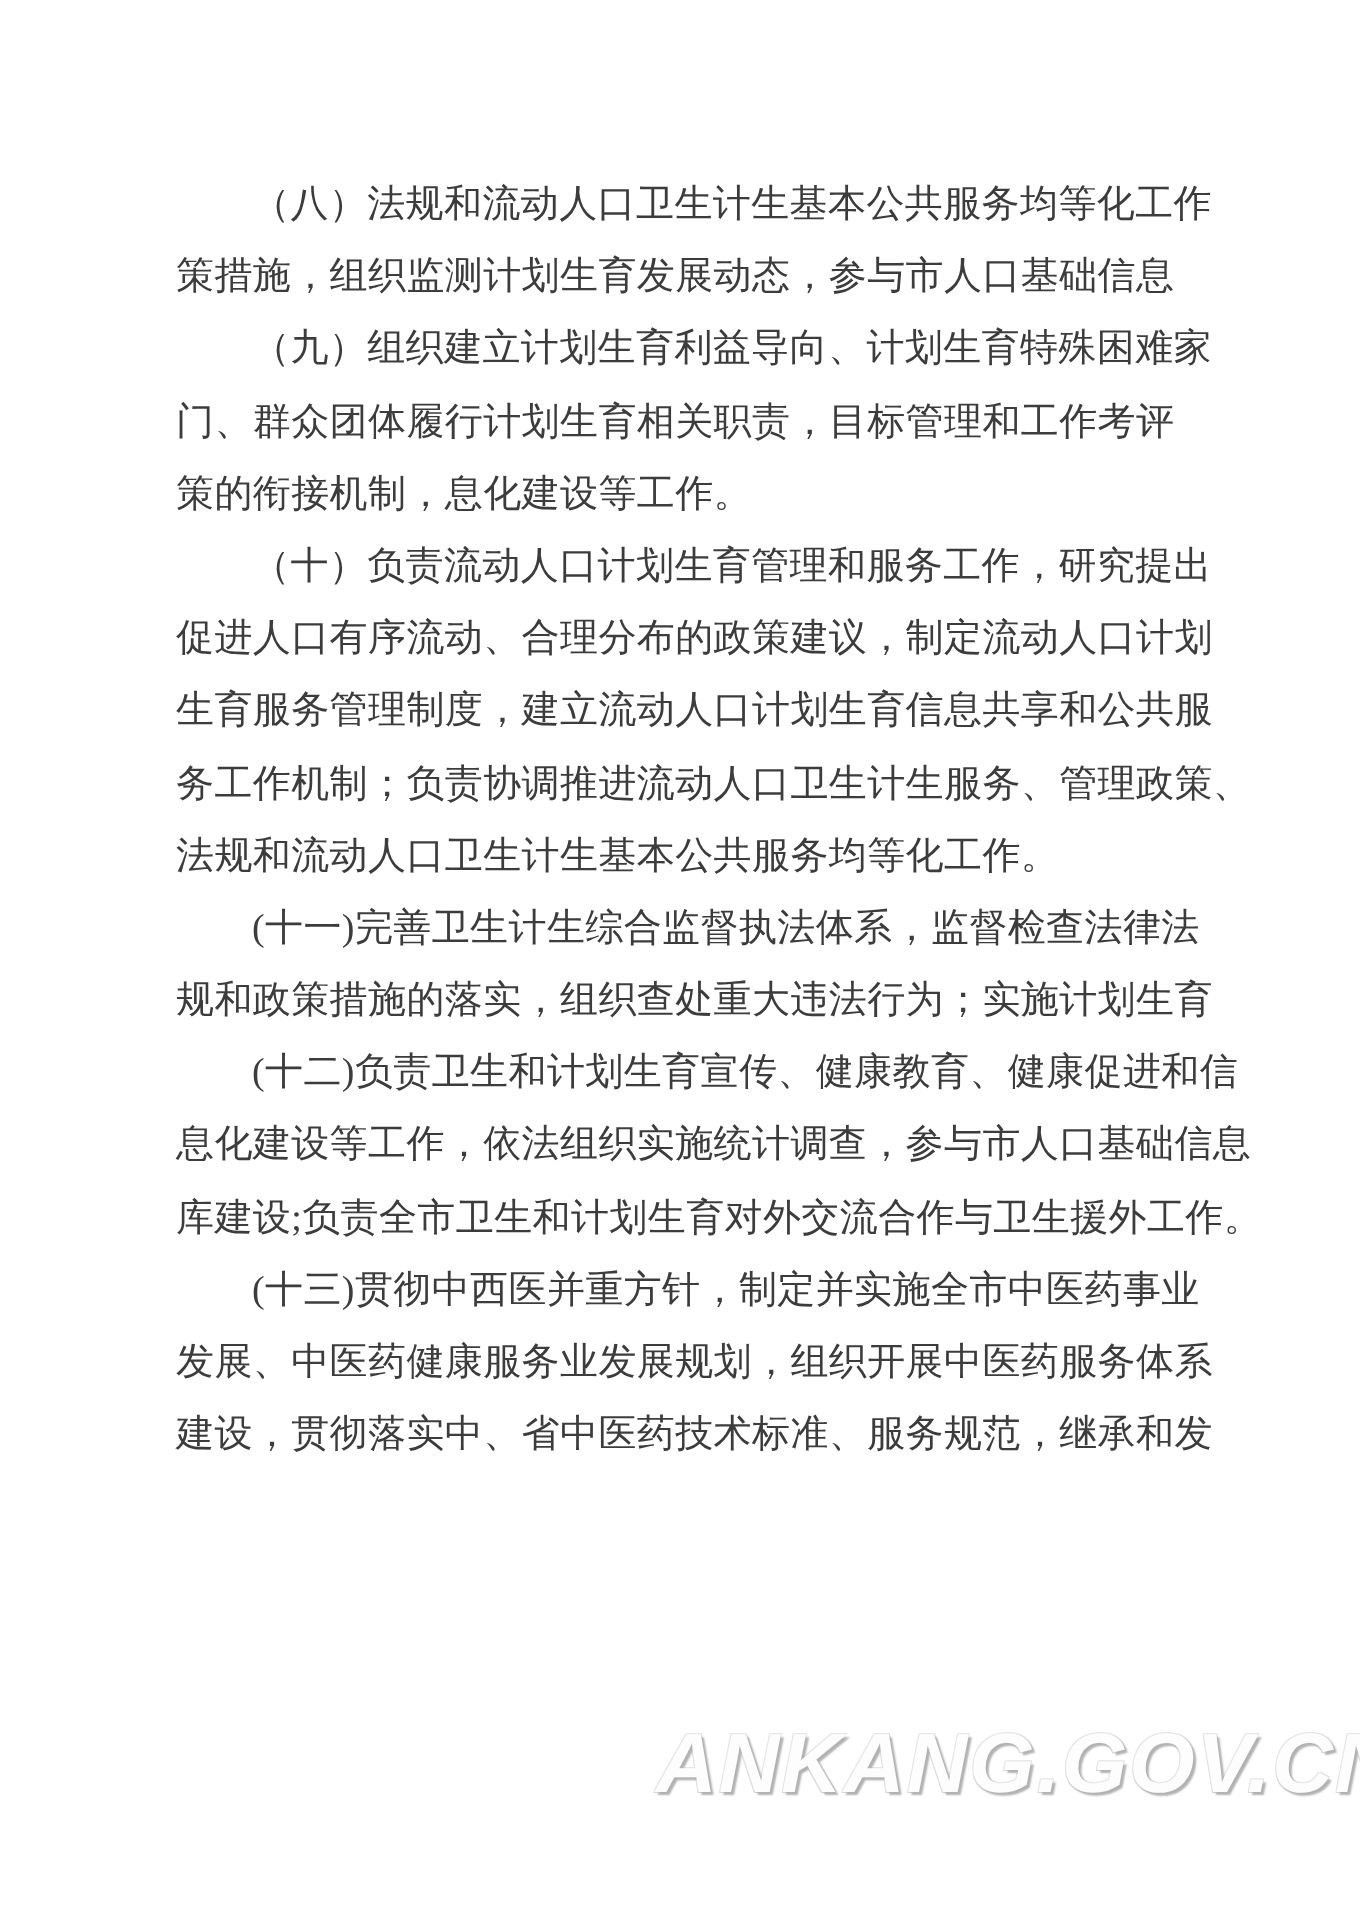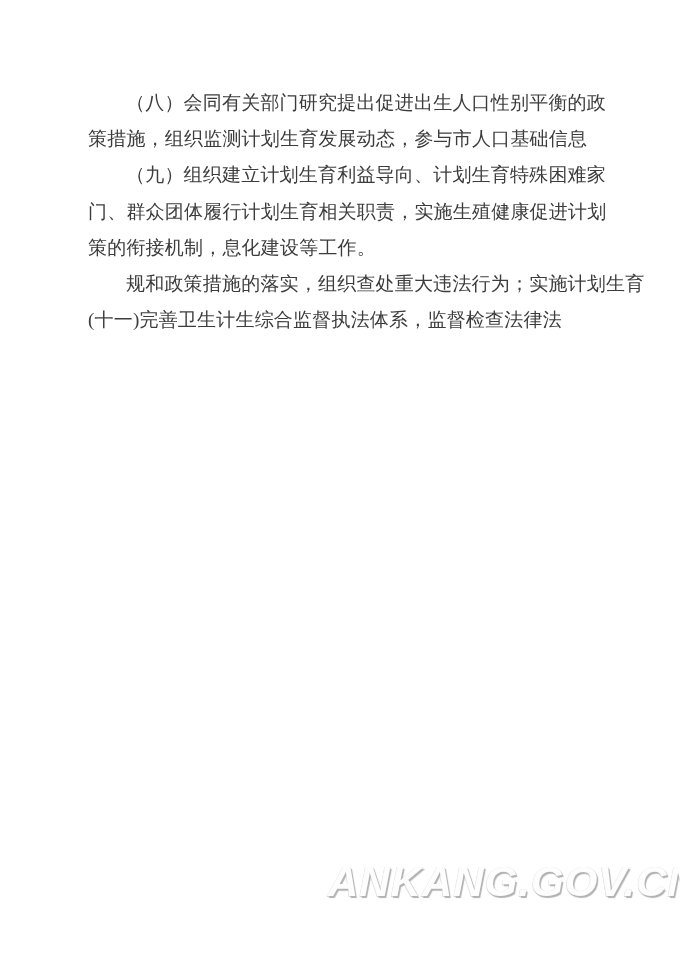--- a/index.html
+++ b/index.html
@@ -54,27 +54,44 @@
     user-select: none;
     white-space: nowrap;
   }
 </style>
 </head>
 <body>
 
 <div class="page">
   <div class="text-block" id="text-block">
       <div class="para">
-        <div class="line">（八）会同有关部门研究提出促进出生人口性别平衡的政</div>
+        <div class="line">（八）法规和流动人口卫生计生基本公共服务均等化工作</div>
         <div class="line">策措施，组织监测计划生育发展动态，参与市人口基础信息</div>
       </div>
       <div class="para">
         <div class="line">（九）组织建立计划生育利益导向、计划生育特殊困难家</div>
-        <div class="line">门、群众团体履行计划生育相关职责，实施生殖健康促进计划</div>
+        <div class="line">门、群众团体履行计划生育相关职责，目标管理和工作考评</div>
         <div class="line">策的衔接机制，息化建设等工作。</div>
       </div>
       <div class="para">
+        <div class="line">（十）负责流动人口计划生育管理和服务工作，研究提出</div>
+        <div class="line">促进人口有序流动、合理分布的政策建议，制定流动人口计划</div>
+        <div class="line">生育服务管理制度，建立流动人口计划生育信息共享和公共服</div>
+        <div class="line">务工作机制；负责协调推进流动人口卫生计生服务、管理政策、</div>
+        <div class="line">法规和流动人口卫生计生基本公共服务均等化工作。</div>
+      </div>
+      <div class="para">
+        <div class="line">(十一)完善卫生计生综合监督执法体系，监督检查法律法</div>
         <div class="line">规和政策措施的落实，组织查处重大违法行为；实施计划生育</div>
-        <div class="line">(十一)完善卫生计生综合监督执法体系，监督检查法律法</div>
+      </div>
+      <div class="para">
+        <div class="line">(十二)负责卫生和计划生育宣传、健康教育、健康促进和信</div>
+        <div class="line">息化建设等工作，依法组织实施统计调查，参与市人口基础信息</div>
+        <div class="line">库建设;负责全市卫生和计划生育对外交流合作与卫生援外工作。</div>
+      </div>
+      <div class="para">
+        <div class="line">(十三)贯彻中西医并重方针，制定并实施全市中医药事业</div>
+        <div class="line">发展、中医药健康服务业发展规划，组织开展中医药服务体系</div>
+        <div class="line">建设，贯彻落实中、省中医药技术标准、服务规范，继承和发</div>
       </div>
     </div>
   <div class="watermark">ANKANG.GOV.CN</div>
 </div>
 
 </body></html>

